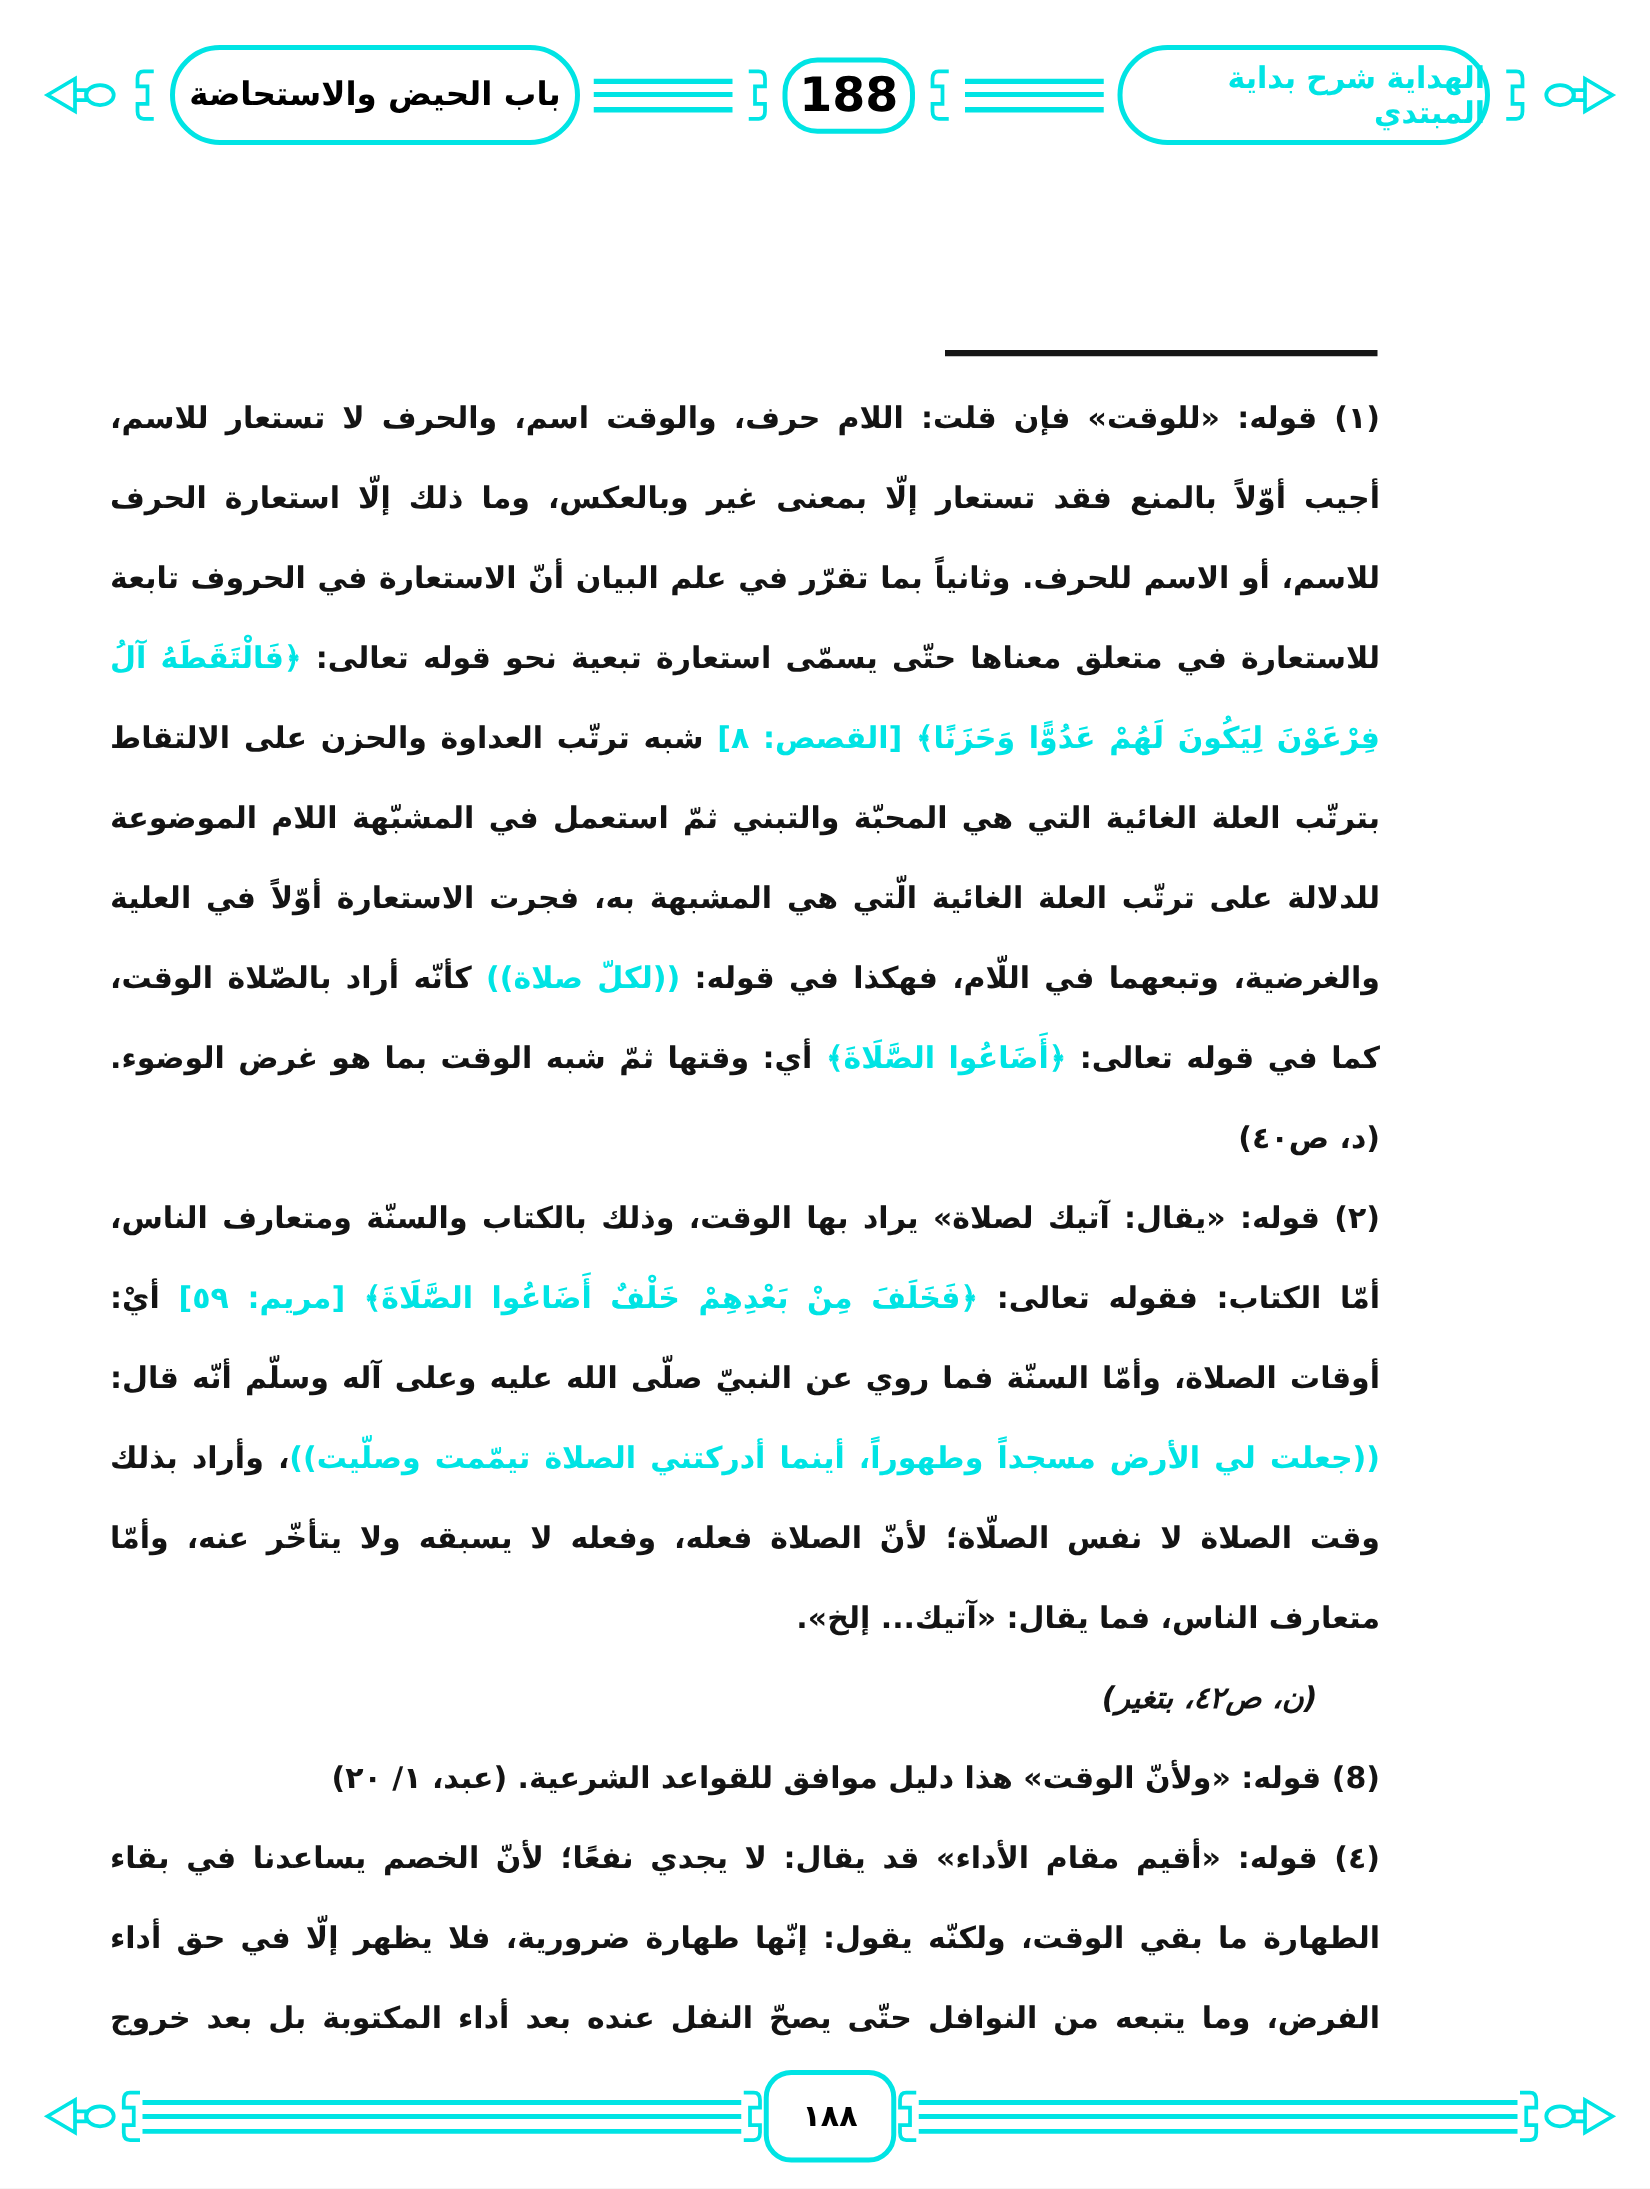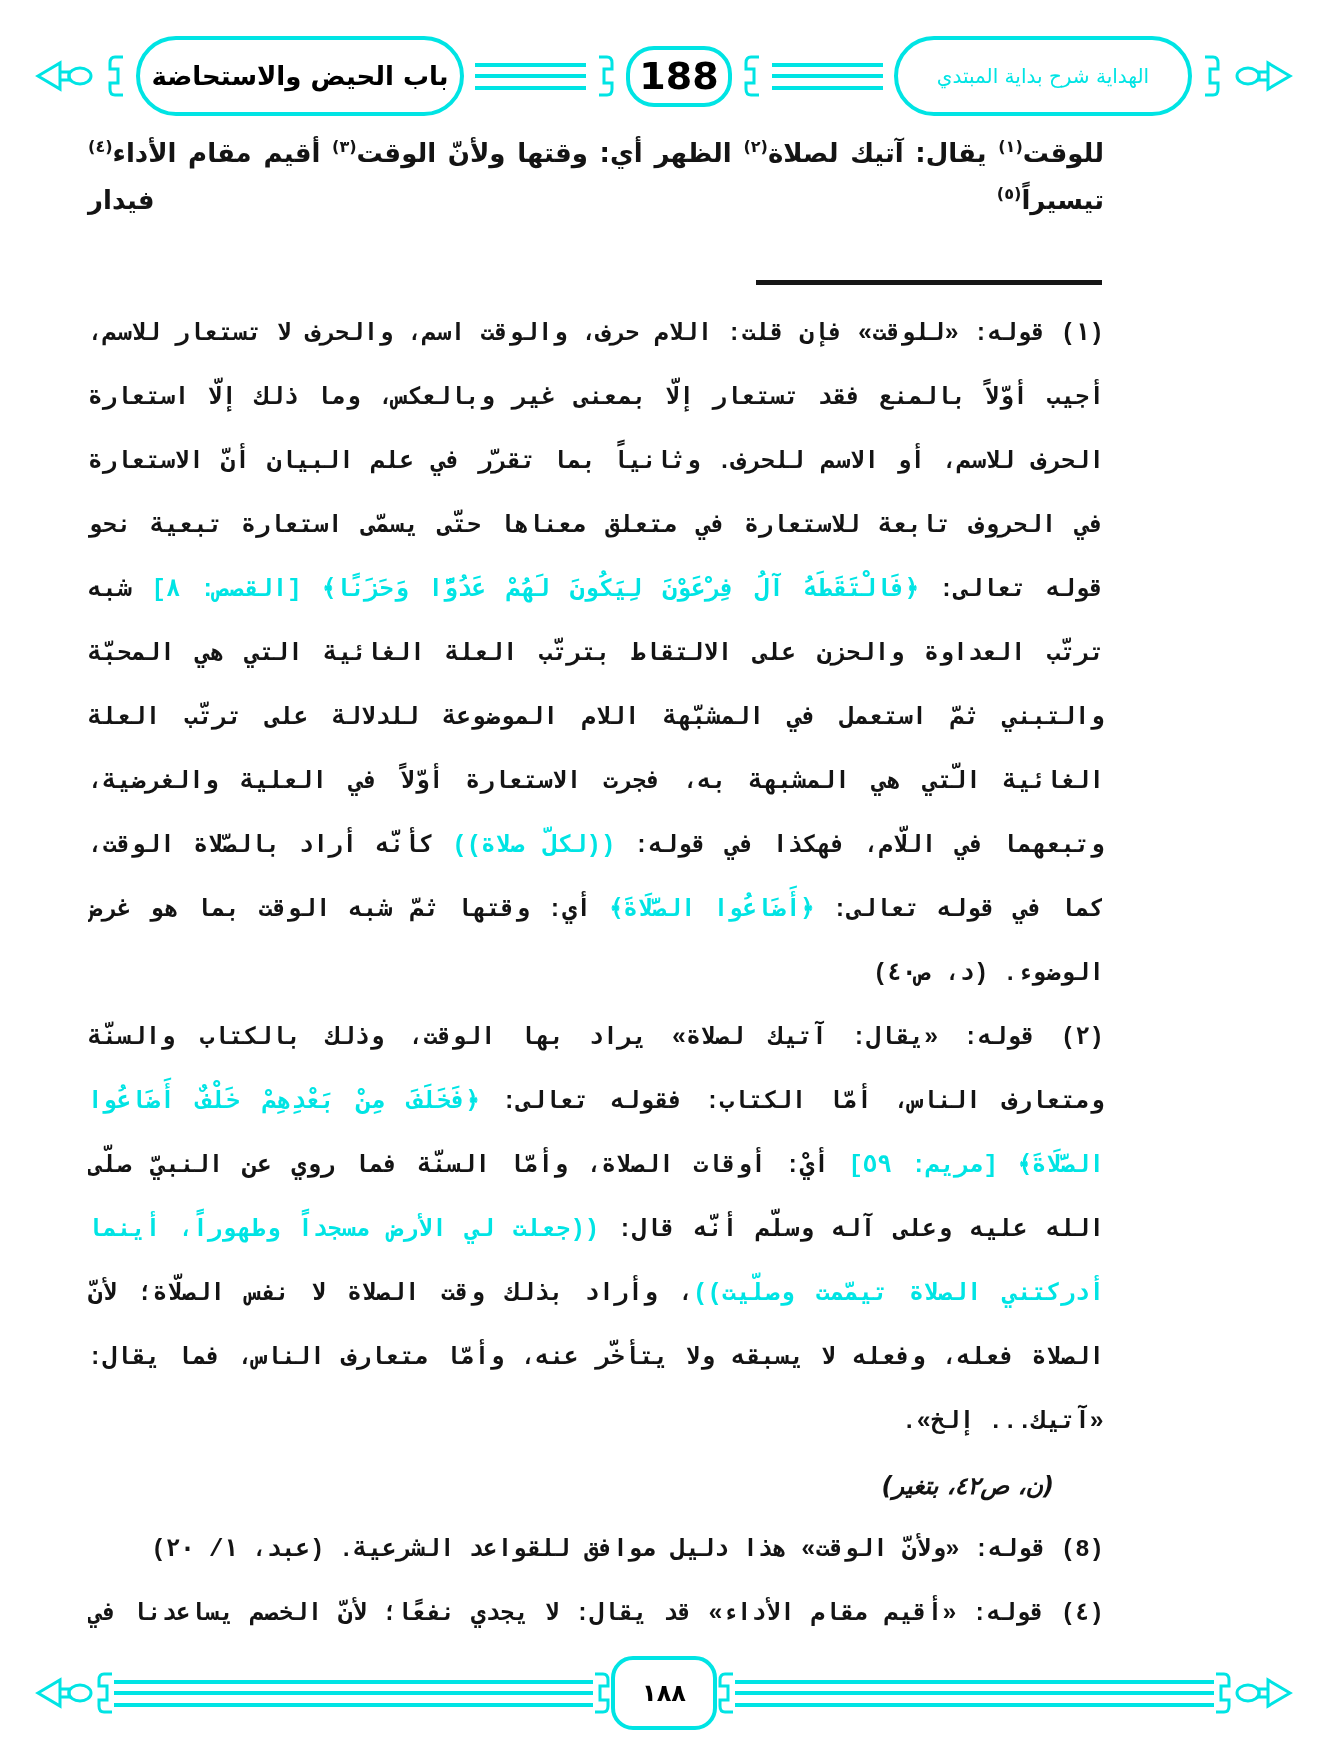--- a/index.html
+++ b/index.html
@@ -29,21 +29,21 @@
       var(--cy) 0 4px,#fff 4px 11px,
       var(--cy) 11px 15px,#fff 15px 23px,
       var(--cy) 23px 27px);
   }
   .pill{
     box-sizing:border-box;height:80px;
     border:4px solid var(--cy);border-radius:40px;
     display:flex;align-items:center;justify-content:center;
     background:#fff;flex:0 0 auto;
   }
-  .pill.title{width:298px;color:var(--cy);font-weight:normal;font-size:20px;direction:rtl;}
+  .pill.title{width:298px;color:var(--cy);font-weight:bold;font-size:24px;direction:rtl;}
   .pill.chapter{width:328px;color:#000;font-weight:bold;font-size:26px;direction:rtl;}
   .badge{
     box-sizing:border-box;flex:0 0 auto;
     width:106px;height:61px;
     border:4px solid var(--cy);border-radius:28px;
     display:flex;align-items:center;justify-content:center;
     background:#fff;color:#000;font-weight:bold;
   }
   .badge.latin{font-size:38px;}
   .badge.arabic{font-size:24px;border-radius:22px;height:74px;}
@@ -65,21 +65,21 @@
   }
 
   
   .footnotes{
     position:absolute;top:302px;left:88px;width:1016px;max-height:1340px;
     direction:rtl;unicode-bidi:isolate;
     text-align:justify;
     font-weight:bold;font-size:24px;line-height:64px;color:var(--ink);
     overflow:hidden;
   }
-  .footnotes p{margin:0;font-family:Liberation Mono, monospace;}
+  .footnotes p{margin:0;}
   .q{color:var(--cy);}
   .cite-line{text-align:right;padding-right:50px;font-style:italic;}
 
   
   .website{
     position:absolute;top:1712px;right:44px;
     color:#9a9a9a;font-size:27px;letter-spacing:1px;
     font-weight:normal;
   }
 </style>
@@ -117,23 +117,20 @@
     <svg class="orn" width="18" height="46" viewBox="0 0 18 46">
       <path d="M2 4 H10 Q15 4 15 10 V16 H7 V30 H15 V36 Q15 42 10 42 H2" fill="none" stroke="#00e4e4" stroke-width="3"></path>
     </svg>
     <svg class="orn" width="62" height="46" viewBox="0 0 62 46">
       <ellipse cx="16" cy="23" rx="11" ry="8" fill="none" stroke="#00e4e4" stroke-width="3"></ellipse>
       <path d="M36 19 h-9 v8 h9" fill="none" stroke="#00e4e4" stroke-width="3"></path>
       <path d="M58 23 L36 10 L36 36 Z" fill="none" stroke="#00e4e4" stroke-width="3"></path>
     </svg>
   </div>
 
-  <div class="main-line">
-    <span>للوقت</span><sup>(١)</sup><span> يقال: آتيك لصلاة</span><sup>(٢)</sup><span> الظهر أي: وقتها ولأنّ الوقت</span><sup>(٣)</sup><span> أقيم مقام الأداء</span><sup>(٤)</sup><span> تيسيراً</span><sup>(٥)</sup><span> فيدار</span>
-  </div>
 
   <div class="fn-separator"></div>
 
   <div class="footnotes">
 
     <p><span>(١) قوله: «للوقت» فإن قلت: اللام حرف، والوقت اسم، والحرف لا تستعار للاسم، أجيب أوّلاً بالمنع فقد تستعار إلّا بمعنى غير وبالعكس، وما ذلك إلّا استعارة الحرف للاسم، أو الاسم للحرف. وثانياً بما تقرّر في علم البيان أنّ الاستعارة في الحروف تابعة للاستعارة في متعلق معناها حتّى يسمّى استعارة تبعية نحو قوله تعالى: </span><span class="q">﴿فَالْتَقَطَهُ آلُ فِرْعَوْنَ لِيَكُونَ لَهُمْ عَدُوًّا وَحَزَنًا﴾ [القصص: ٨] </span><span>شبه ترتّب العداوة والحزن على الالتقاط بترتّب العلة الغائية التي هي المحبّة والتبني ثمّ استعمل في المشبّهة اللام الموضوعة للدلالة على ترتّب العلة الغائية الّتي هي المشبهة به، فجرت الاستعارة أوّلاً في العلية والغرضية، وتبعهما في اللّام، فهكذا في قوله: </span><span class="q">((لكلّ صلاة))</span><span> كأنّه أراد بالصّلاة الوقت، كما في قوله تعالى: </span><span class="q">﴿أَضَاعُوا الصَّلَاةَ﴾</span><span> أي: وقتها ثمّ شبه الوقت بما هو غرض الوضوء. (د، ص٤٠)</span></p>
 
     <p><span>(٢) قوله: «يقال: آتيك لصلاة» يراد بها الوقت، وذلك بالكتاب والسنّة ومتعارف الناس، أمّا الكتاب: فقوله تعالى: </span><span class="q">﴿فَخَلَفَ مِنْ بَعْدِهِمْ خَلْفٌ أَضَاعُوا الصَّلَاةَ﴾ [مريم: ٥٩] </span><span>أيْ: أوقات الصلاة، وأمّا السنّة فما روي عن النبيّ صلّى الله عليه وعلى آله وسلّم أنّه قال: </span><span class="q">((جعلت لي الأرض مسجداً وطهوراً، أينما أدركتني الصلاة تيمّمت وصلّيت))</span><span>، وأراد بذلك وقت الصلاة لا نفس الصلّاة؛ لأنّ الصلاة فعله، وفعله لا يسبقه ولا يتأخّر عنه، وأمّا متعارف الناس، فما يقال: «آتيك... إلخ».</span></p>
     <div class="cite-line"><span>(ن، ص٤٢، بتغير)</span></div>
 

